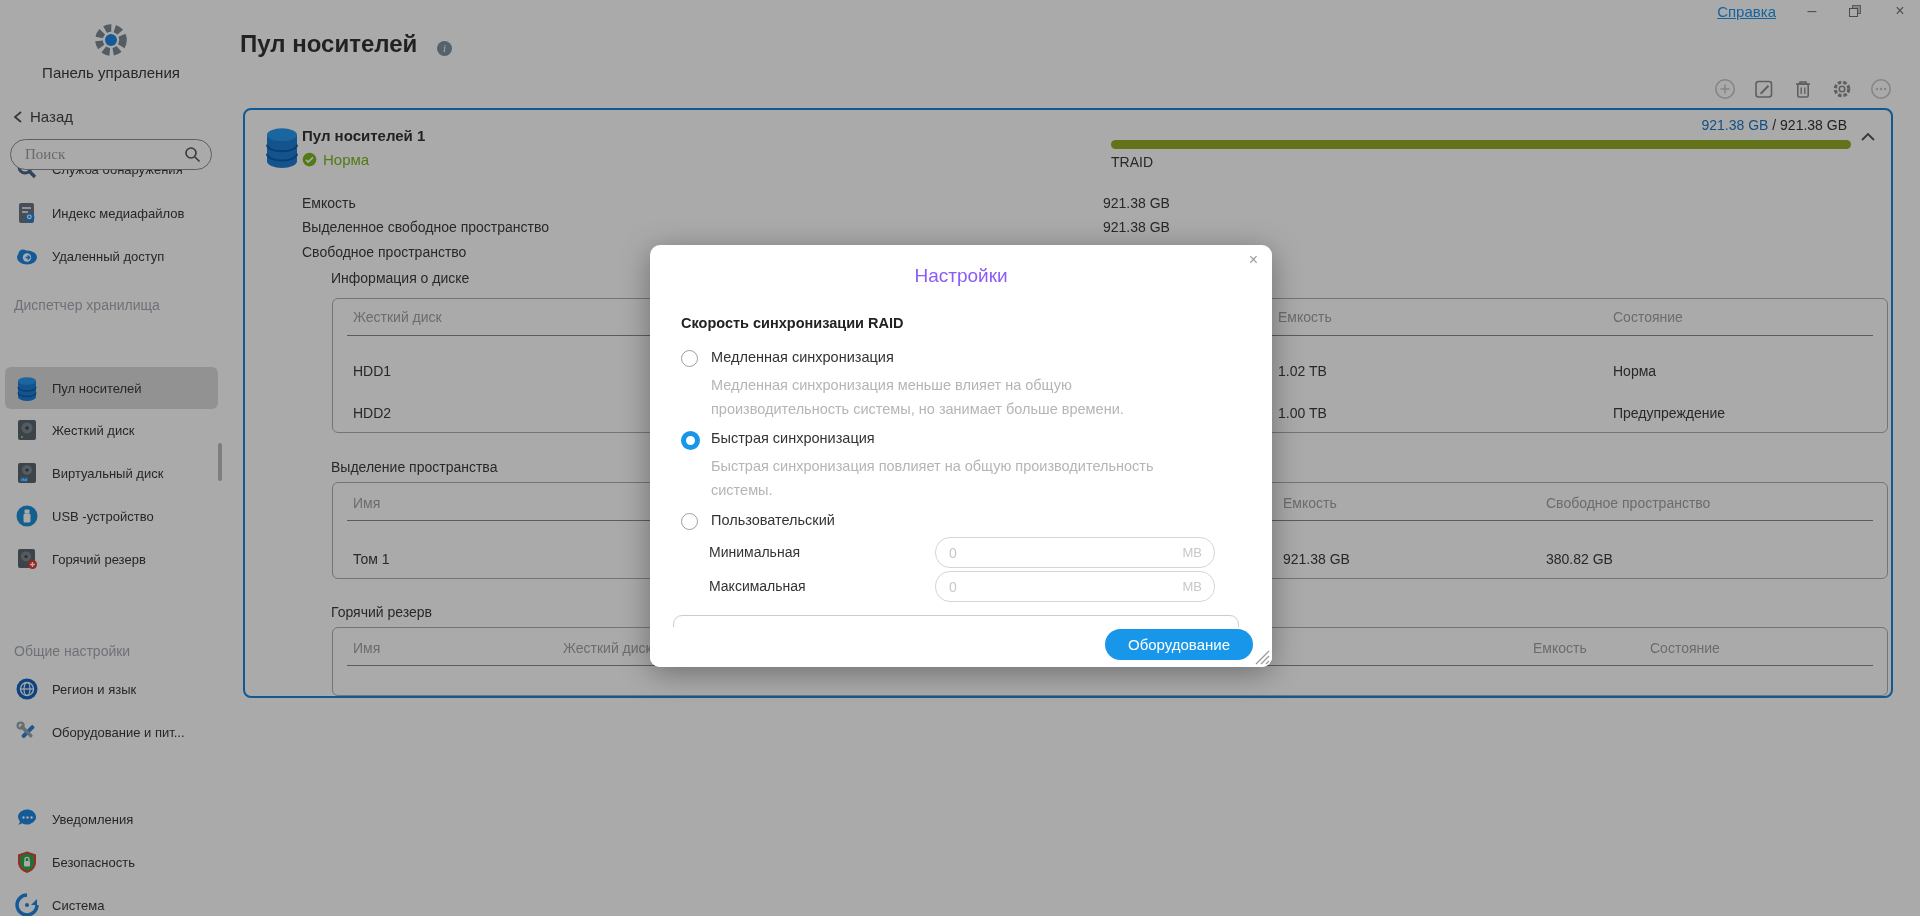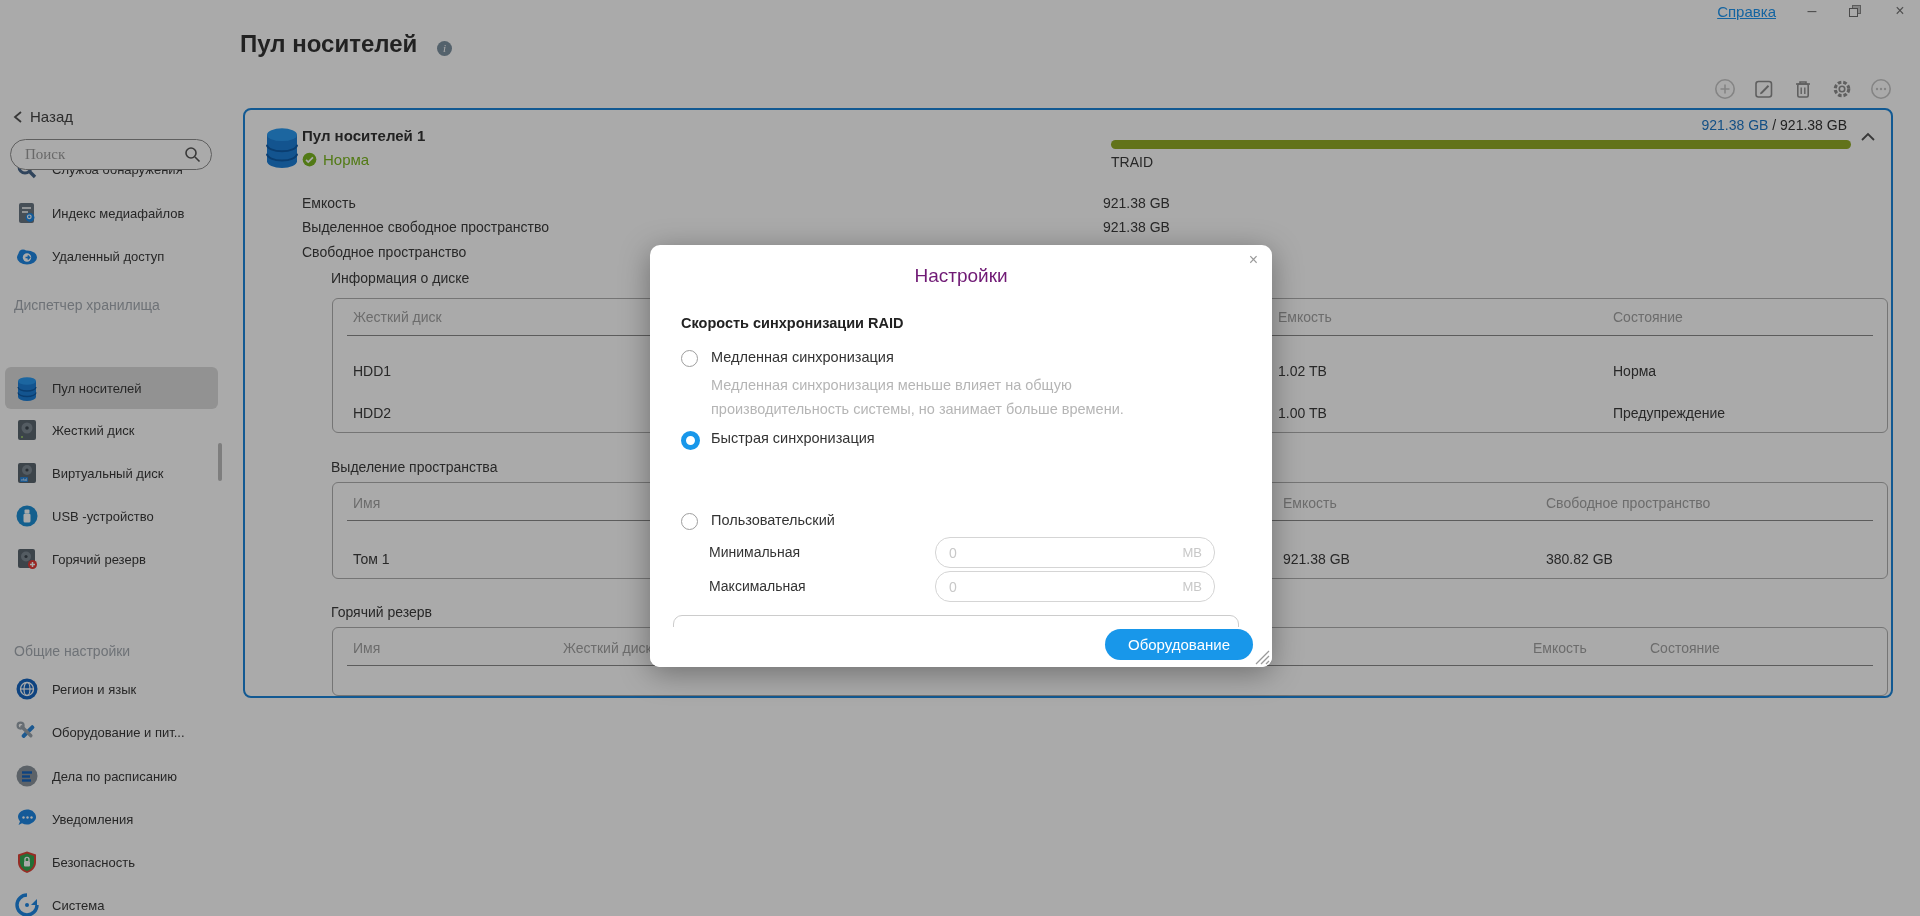--- a/index.html
+++ b/index.html
@@ -58,21 +58,21 @@
   .ptable{position:absolute;left:87px;width:1556px;border:1px solid #b0b0b0;border-radius:6px;box-sizing:border-box}
   .ptable .th{position:absolute;font-size:14px;color:#a3a3a3;white-space:nowrap}
   .ptable .hline{position:absolute;left:14px;right:14px;border-top:1px solid #8a8a8a}
   .ptable .td{position:absolute;font-size:14px;color:#3c3c3c;white-space:nowrap}
 
   
   .dim{position:absolute;inset:0;background:rgba(0,0,0,.335);z-index:50}
   .modal{position:absolute;left:650px;top:245px;width:622px;height:422px;background:#fff;border-radius:10px;
          box-shadow:0 6px 30px rgba(0,0,0,.35);z-index:60}
   .m-close{position:absolute;top:6px;right:14px;font-size:16px;color:#9a9a9a;cursor:pointer}
-  .m-title{position:absolute;left:0;right:0;top:20px;text-align:center;font-size:19px;color:#701a75}
+  .m-title{position:absolute;left:0;right:0;top:20px;text-align:center;font-size:19px;color:#8b5cf6}
   .m-sec{position:absolute;left:31px;top:70px;font-size:14.5px;font-weight:bold;color:#222}
   .radio{position:absolute;left:31px;width:15px;height:15px;border-radius:50%;border:1.5px solid #9e9e9e;
          background:#fff;cursor:pointer}
   .radio.sel{width:9px;height:9px;border:5px solid #1897ea}
   .r-label{position:absolute;left:61px;font-size:14.5px;color:#333;cursor:pointer}
   .r-desc{position:absolute;left:61px;width:490px;font-size:14.5px;line-height:24px;color:#b5b5b5}
   .f-label{position:absolute;left:59px;font-size:14px;color:#333}
   .f-input{position:absolute;left:285px;width:280px;height:31px;box-sizing:border-box;border:1px solid #d5d5d5;
            border-radius:15px;background:#fff;display:flex;align-items:center}
   .f-input input{border:none;outline:none;flex:1;width:200px;padding:0 0 0 13px;font-size:14px;color:#555;
@@ -95,20 +95,29 @@
   <span class="winbtn">
     <svg width="14" height="14" viewBox="0 0 14 14">
         <rect x="4.5" y="1.5" width="8" height="8" fill="#c9c9c9" stroke="#8a8a8a"></rect>
         <rect x="1.5" y="4.5" width="8" height="8" fill="#fff" stroke="#6f6f6f"></rect>
       </svg>
   </span>
   <span class="winbtn">×</span>
 </div>
 
 <div class="sidebar">
+  <div class="sb-header">
+    <div class="gear">
+      <svg width="40" height="40" viewBox="0 0 24 24">
+          <circle cx="12" cy="12" r="7.2" fill="none" stroke="#7d8a94" stroke-width="4.6" stroke-dasharray="3.9 2.1"></circle>
+          <circle cx="12" cy="12" r="3.6" fill="#1e88e5"></circle>
+        </svg>
+    </div>
+    <div class="sb-title">Панель управления</div>
+  </div>
 
   <div class="back-row">
     <svg width="12" height="14" viewBox="0 0 12 14">
         <path d="M9 2 L3 7 L9 12" fill="none" stroke="#555" stroke-width="1.8"></path>
       </svg>
     <span>Назад</span>
   </div>
 
   <div class="nav-item" style="top:148px">
     <span class="nicon">
@@ -228,31 +237,20 @@
   </div>
   <div class="nav-item" style="top:711px">
     <span class="nicon">
       <svg width="24" height="24" viewBox="0 0 24 24">
           <rect x="10.4" y="3" width="4" height="16" rx="1.6" fill="#2b86d8" transform="rotate(45 12 12)"></rect>
           <rect x="10.4" y="3" width="3.4" height="16" rx="1.6" fill="#9aa4ad" transform="rotate(-45 12 12)"></rect>
           <circle cx="5.6" cy="5.6" r="3" fill="none" stroke="#9aa4ad" stroke-width="2.2"></circle>
         </svg>
     </span>
     <span class="nlabel">Оборудование и пит...</span>
-  </div>
-  <div class="nav-item" style="top:755px">
-    <span class="nicon">
-      <svg width="24" height="24" viewBox="0 0 24 24">
-          <circle cx="12" cy="12" r="10.5" fill="#8a949c"></circle>
-          <line x1="7" y1="8.5" x2="17" y2="8.5" stroke="#1565c0" stroke-width="2.4"></line>
-          <line x1="7" y1="12.5" x2="15" y2="12.5" stroke="#1565c0" stroke-width="2.4"></line>
-          <line x1="7" y1="16.5" x2="16" y2="16.5" stroke="#1565c0" stroke-width="2.4"></line>
-        </svg>
-    </span>
-    <span class="nlabel">Дела по расписанию</span>
   </div>
   <div class="nav-item" style="top:798px">
     <span class="nicon">
       <svg width="24" height="24" viewBox="0 0 24 24">
           <path d="M3 10 a9 7.5 0 1 1 4 6.2 L3.5 18 L5 14.5 A7.5 7.5 0 0 1 3 10 Z" fill="#1e88e5"></path>
           <circle cx="8.5" cy="10.5" r="1.2" fill="#fff"></circle>
           <circle cx="12.5" cy="10.5" r="1.2" fill="#fff"></circle>
           <circle cx="16.5" cy="10.5" r="1.2" fill="#fff"></circle>
         </svg>
     </span>
@@ -404,20 +402,21 @@
   <div class="m-close">×</div>
   <div class="m-title">Настройки</div>
   <div class="m-sec">Скорость синхронизации RAID</div>
 
   <div class="radio" style="top:105px"></div>
   <div class="r-label" style="top:104px">Медленная синхронизация</div>
   <div class="r-desc" style="top:128px">Медленная синхронизация меньше влияет на общую производительность системы, но занимает больше времени.</div>
 
   <div class="radio sel" style="top:186px"></div>
   <div class="r-label" style="top:185px">Быстрая синхронизация</div>
+  <div class="r-desc" style="top:209px">Быстрая синхронизация повлияет на общую производительность системы.</div>
 
   <div class="radio" style="top:268px"></div>
   <div class="r-label" style="top:267px">Пользовательский</div>
 
   <div class="f-label" style="top:299px">Минимальная</div>
   <div class="f-input" style="top:292px">
     <input placeholder="0" style="">
     <span class="f-unit">MB</span>
   </div>
   <div class="f-label" style="top:333px">Максимальная</div>

